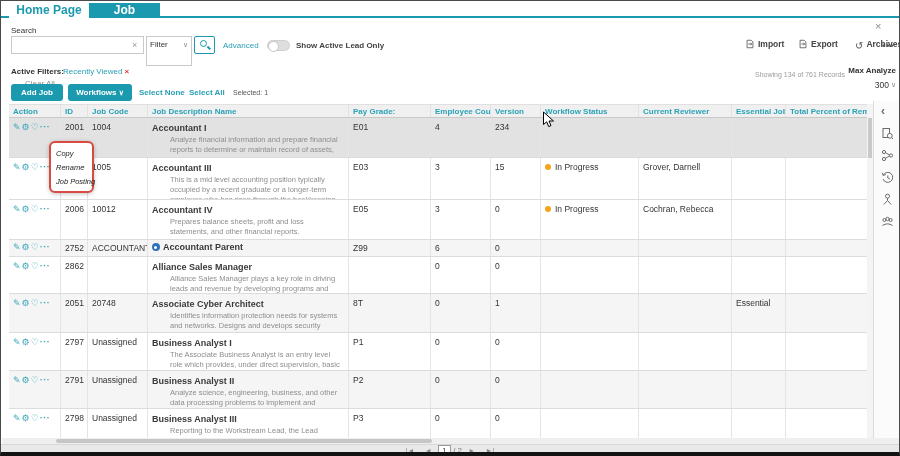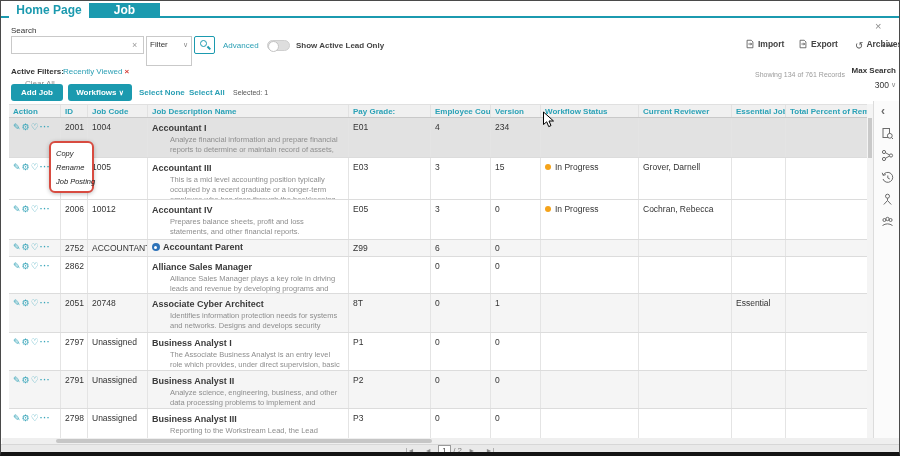--- a/index.html
+++ b/index.html
@@ -114,21 +114,21 @@
         <path d="M8 6 h-4 M5.5 4.5 L4 6 L5.5 7.5" fill="none" stroke="#555" stroke-width="1" transform="translate(12,0) scale(-1,1)"></path>
       </svg><span>Export</span></span>
   <span class="topbtn" style="left:846px;margin-left:8px;"><span class="uic">↺</span><span>Archives</span></span>
   <span class="more-dots">•••</span>
 
   <div class="af-label">Active Filters:</div>
   <div class="af-chip"><span>Recently Viewed</span><span class="rm">×</span></div>
   <span class="clear-all">Clear All</span>
 
   <div class="showing">Showing 134 of 761 Records</div>
-  <div class="maxrec">Max Search</div>
+  <div class="maxrec">Max Analyze</div>
   <div class="maxrec-val">300</div>
   <span class="maxrec-chev">∨</span>
 
   <div class="btn" style="left:10px;width:52px;">Add Job</div>
   <div class="btn" style="left:67px;width:64px;"><span>Workflows</span> <span style="font-size:7px">∨</span></div>
   <span class="sel-link" style="left:138px;">Select None</span>
   <span class="sel-link" style="left:188px;">Select All</span>
   <span class="sel-count">Selected: 1</span>
 
   <div class="table">

